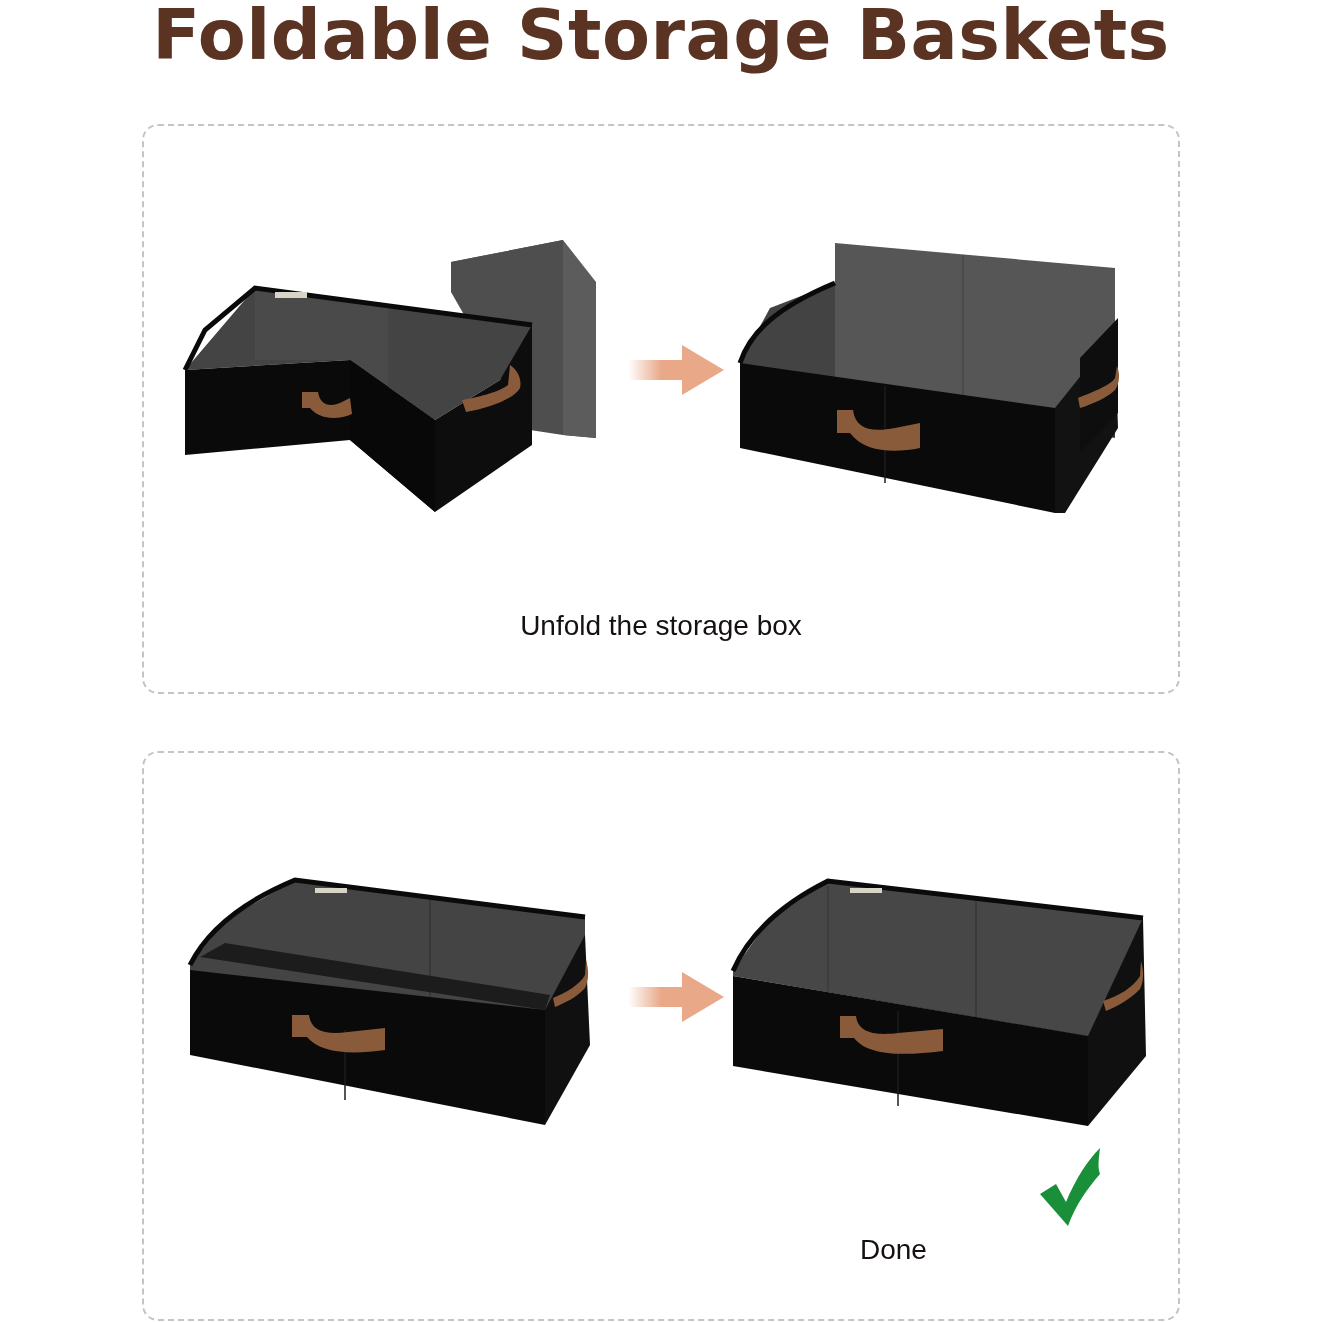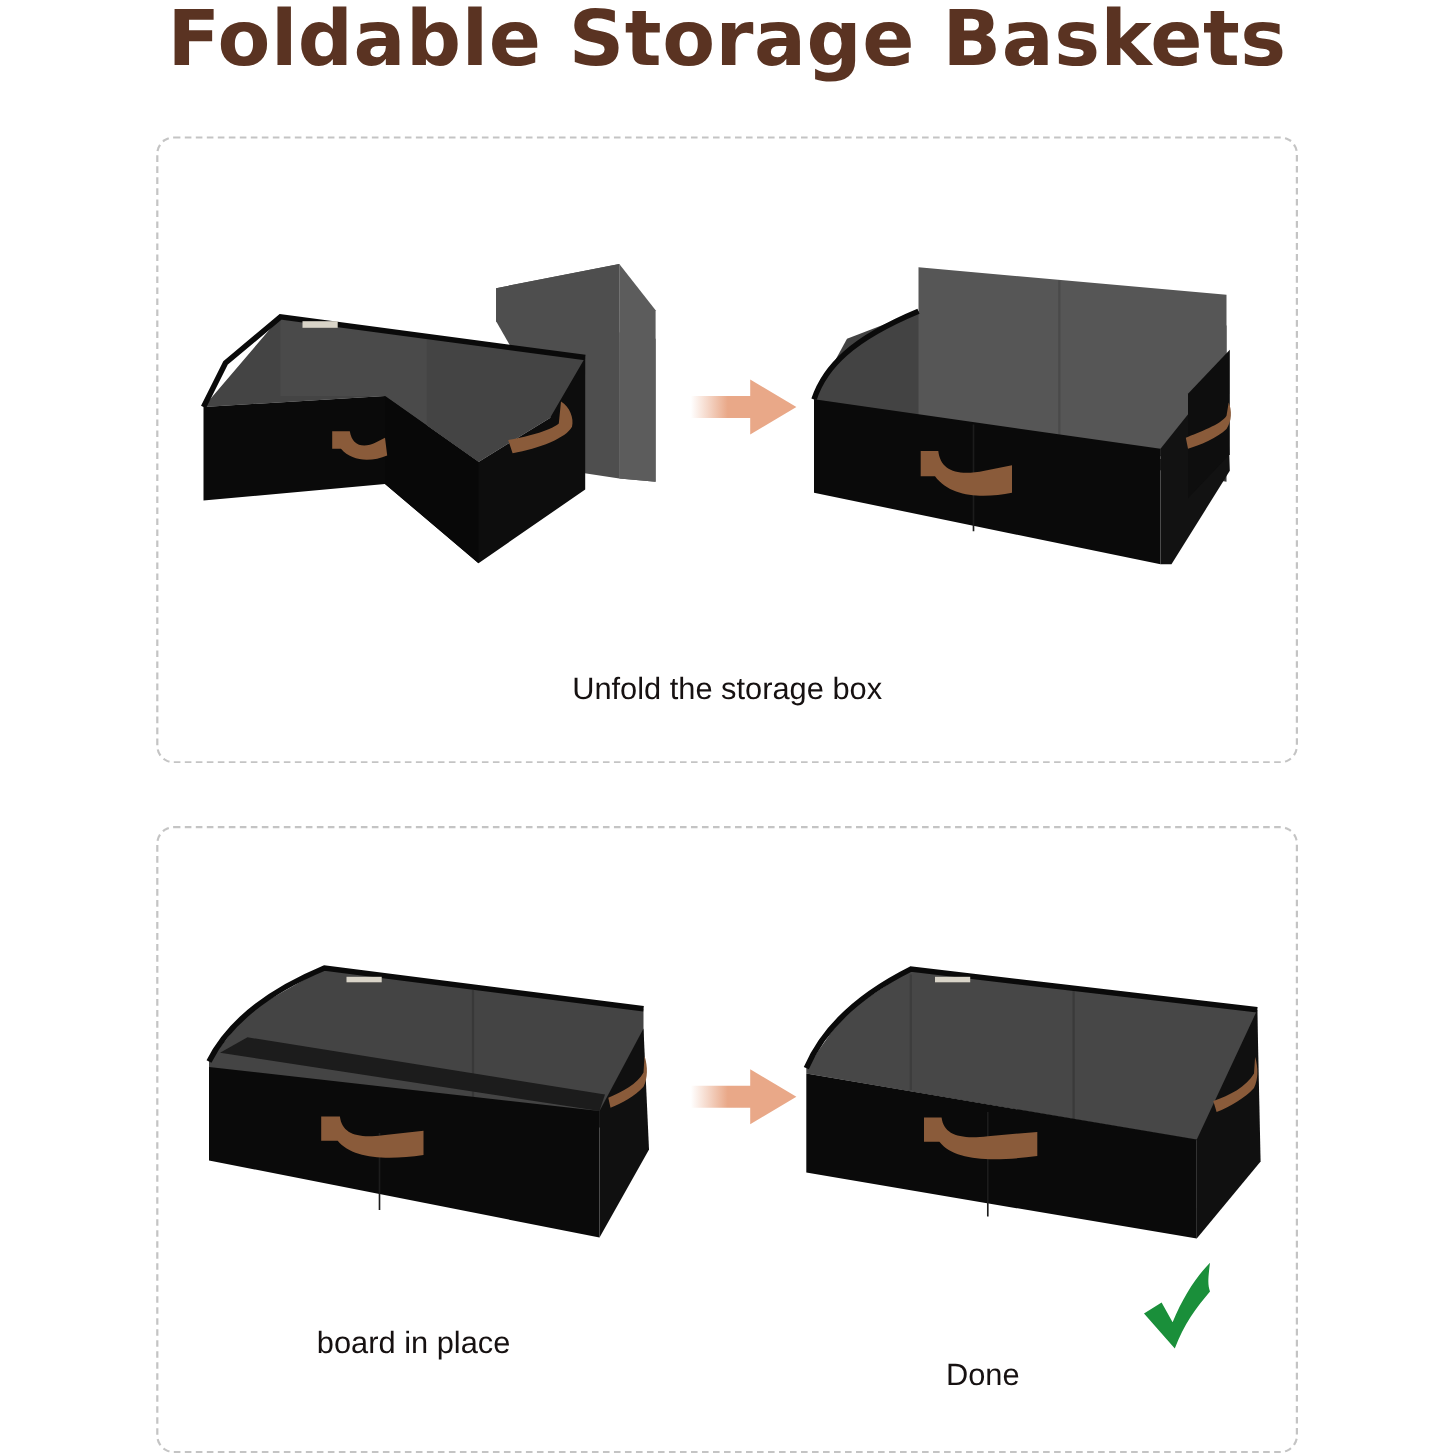--- a/index.html
+++ b/index.html
@@ -114,20 +114,19 @@
   <rect x="122" y="12" width="32" height="5" fill="#d9d4c8"></rect>
   <polygon points="5,100 360,160 360,250 5,190" fill="#0a0a0a"></polygon>
   <polygon points="360,160 415,42 418,180 360,250" fill="#101010"></polygon>
   <line x1="170" y1="135" x2="170" y2="230" stroke="#1c1c1c" stroke-width="1.5"></line>
 
   <path d="M112,140 L128,140 C130,156 145,160 170,157 L215,153 L215,175 C175,180 140,180 126,162 L112,162 Z" fill="#8a5b3a"></path>
   <path d="M375,125 C390,120 405,112 412,100 L413,85 C416,95 416,105 412,113 C404,122 390,130 378,135 Z" fill="#8a5b3a"></path>
 </svg>
 
 <div class="caption cap2">
-  <div>board in place</div>
 </div>
 
 <svg class="art" style="left:1038px;top:1146px" width="70" height="82" viewBox="0 0 70 82">
   <path d="M2,48 L18,38 L28,56 C38,32 50,14 62,2 C60,18 60,22 62,28 C50,42 38,58 30,80 Z" fill="#1a8f3a"></path>
 </svg>
 
 <div class="caption cap3">Done</div>
 
 </body></html>

